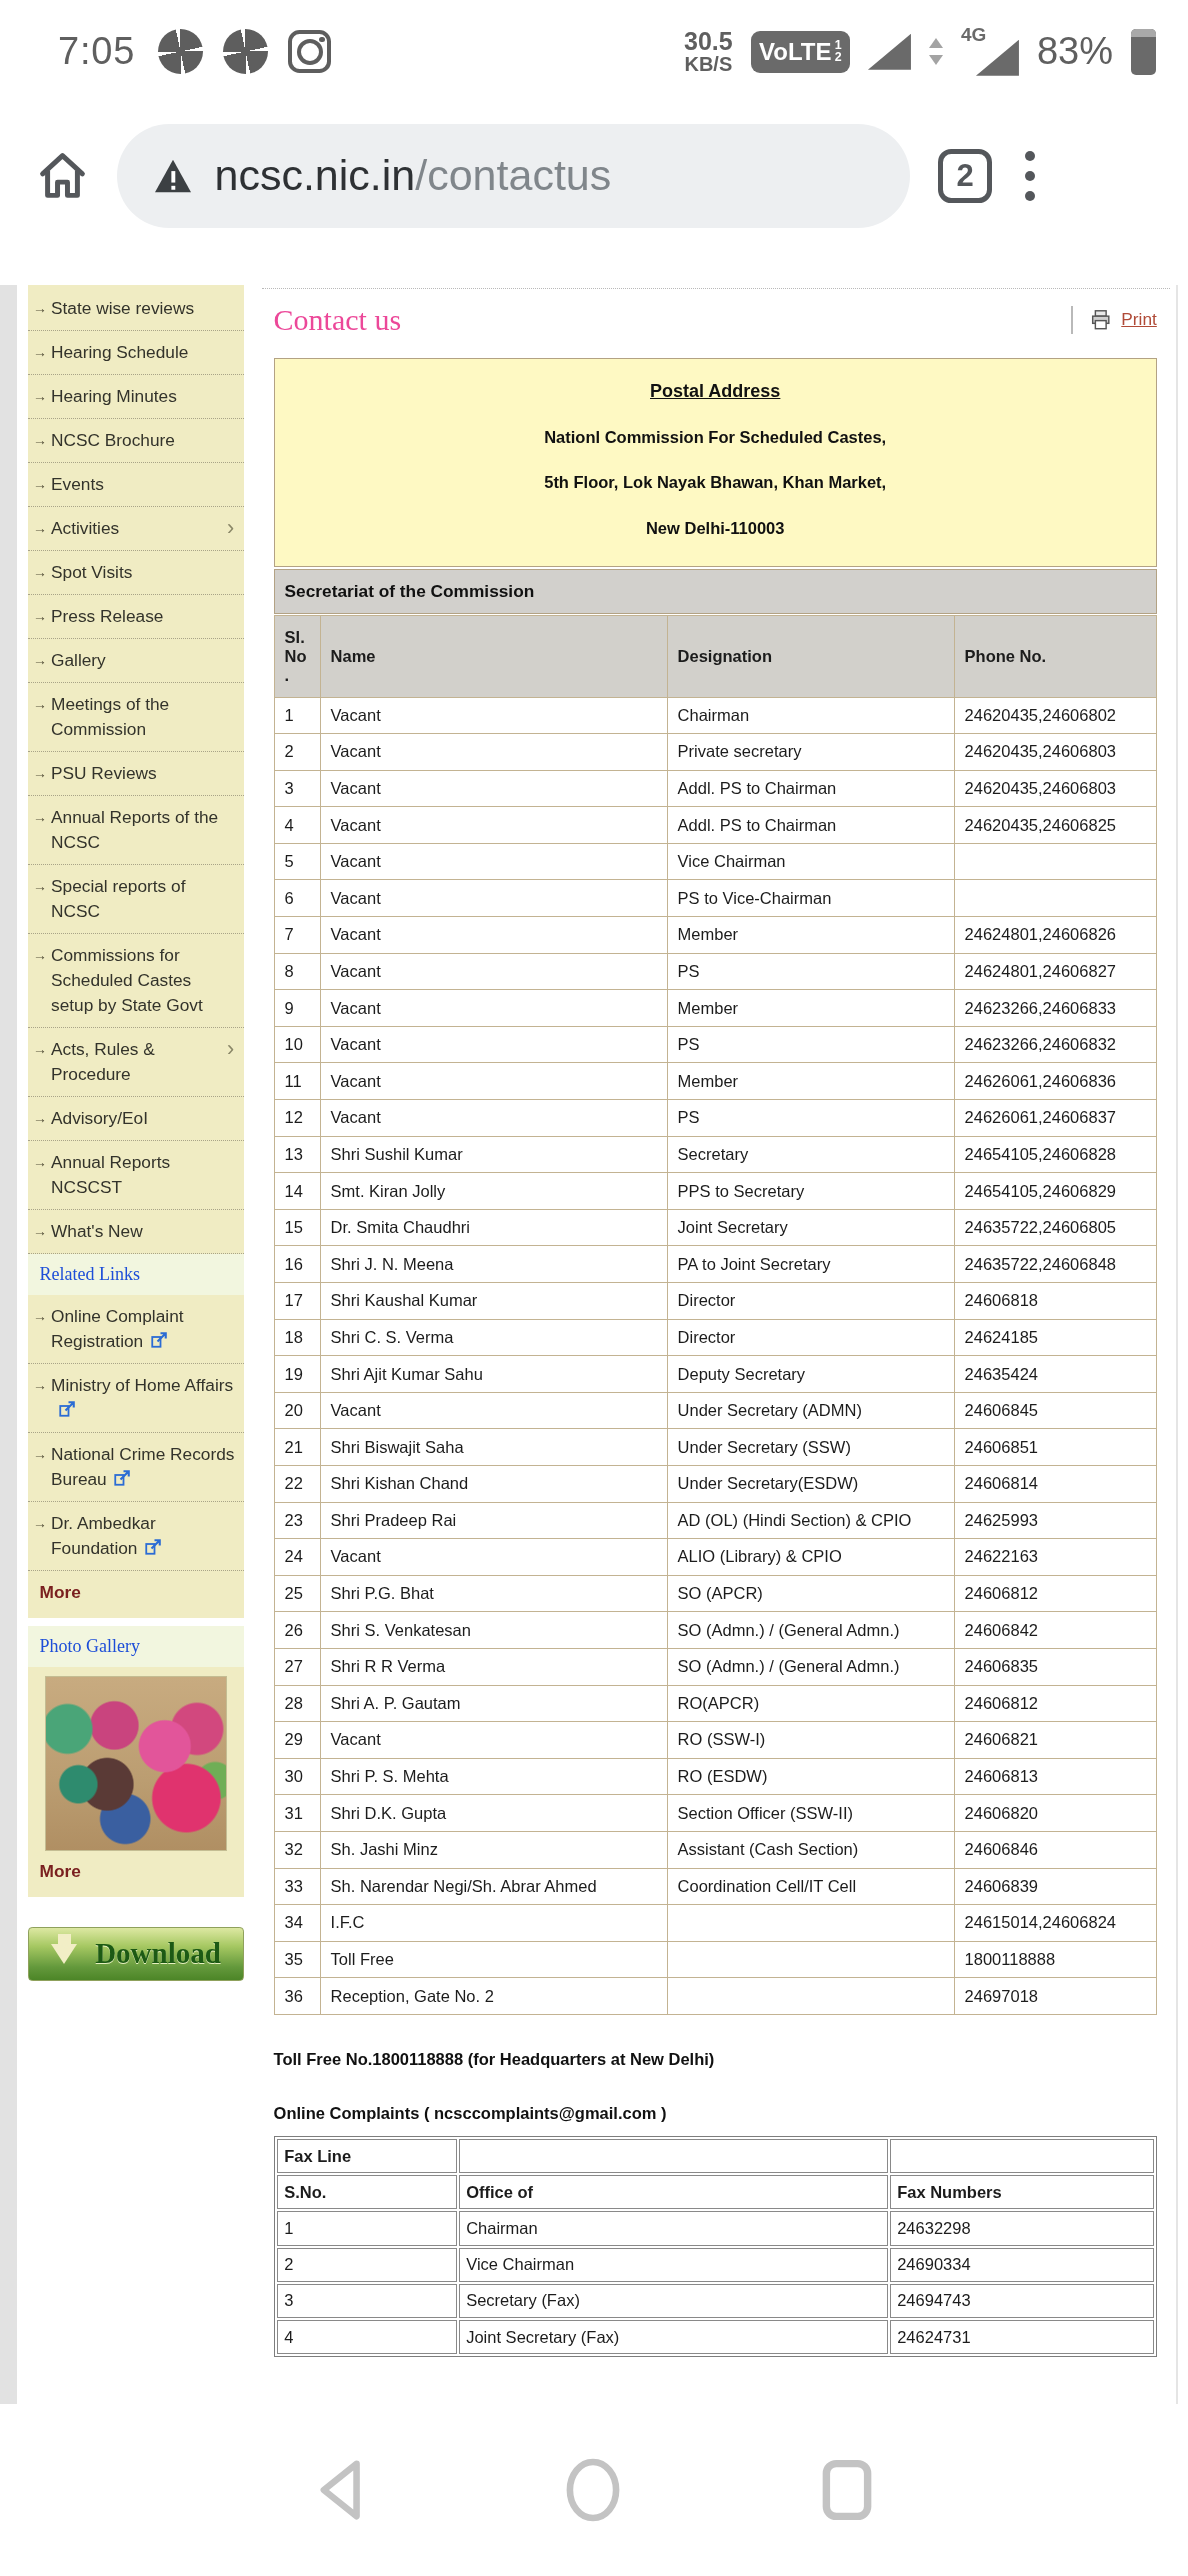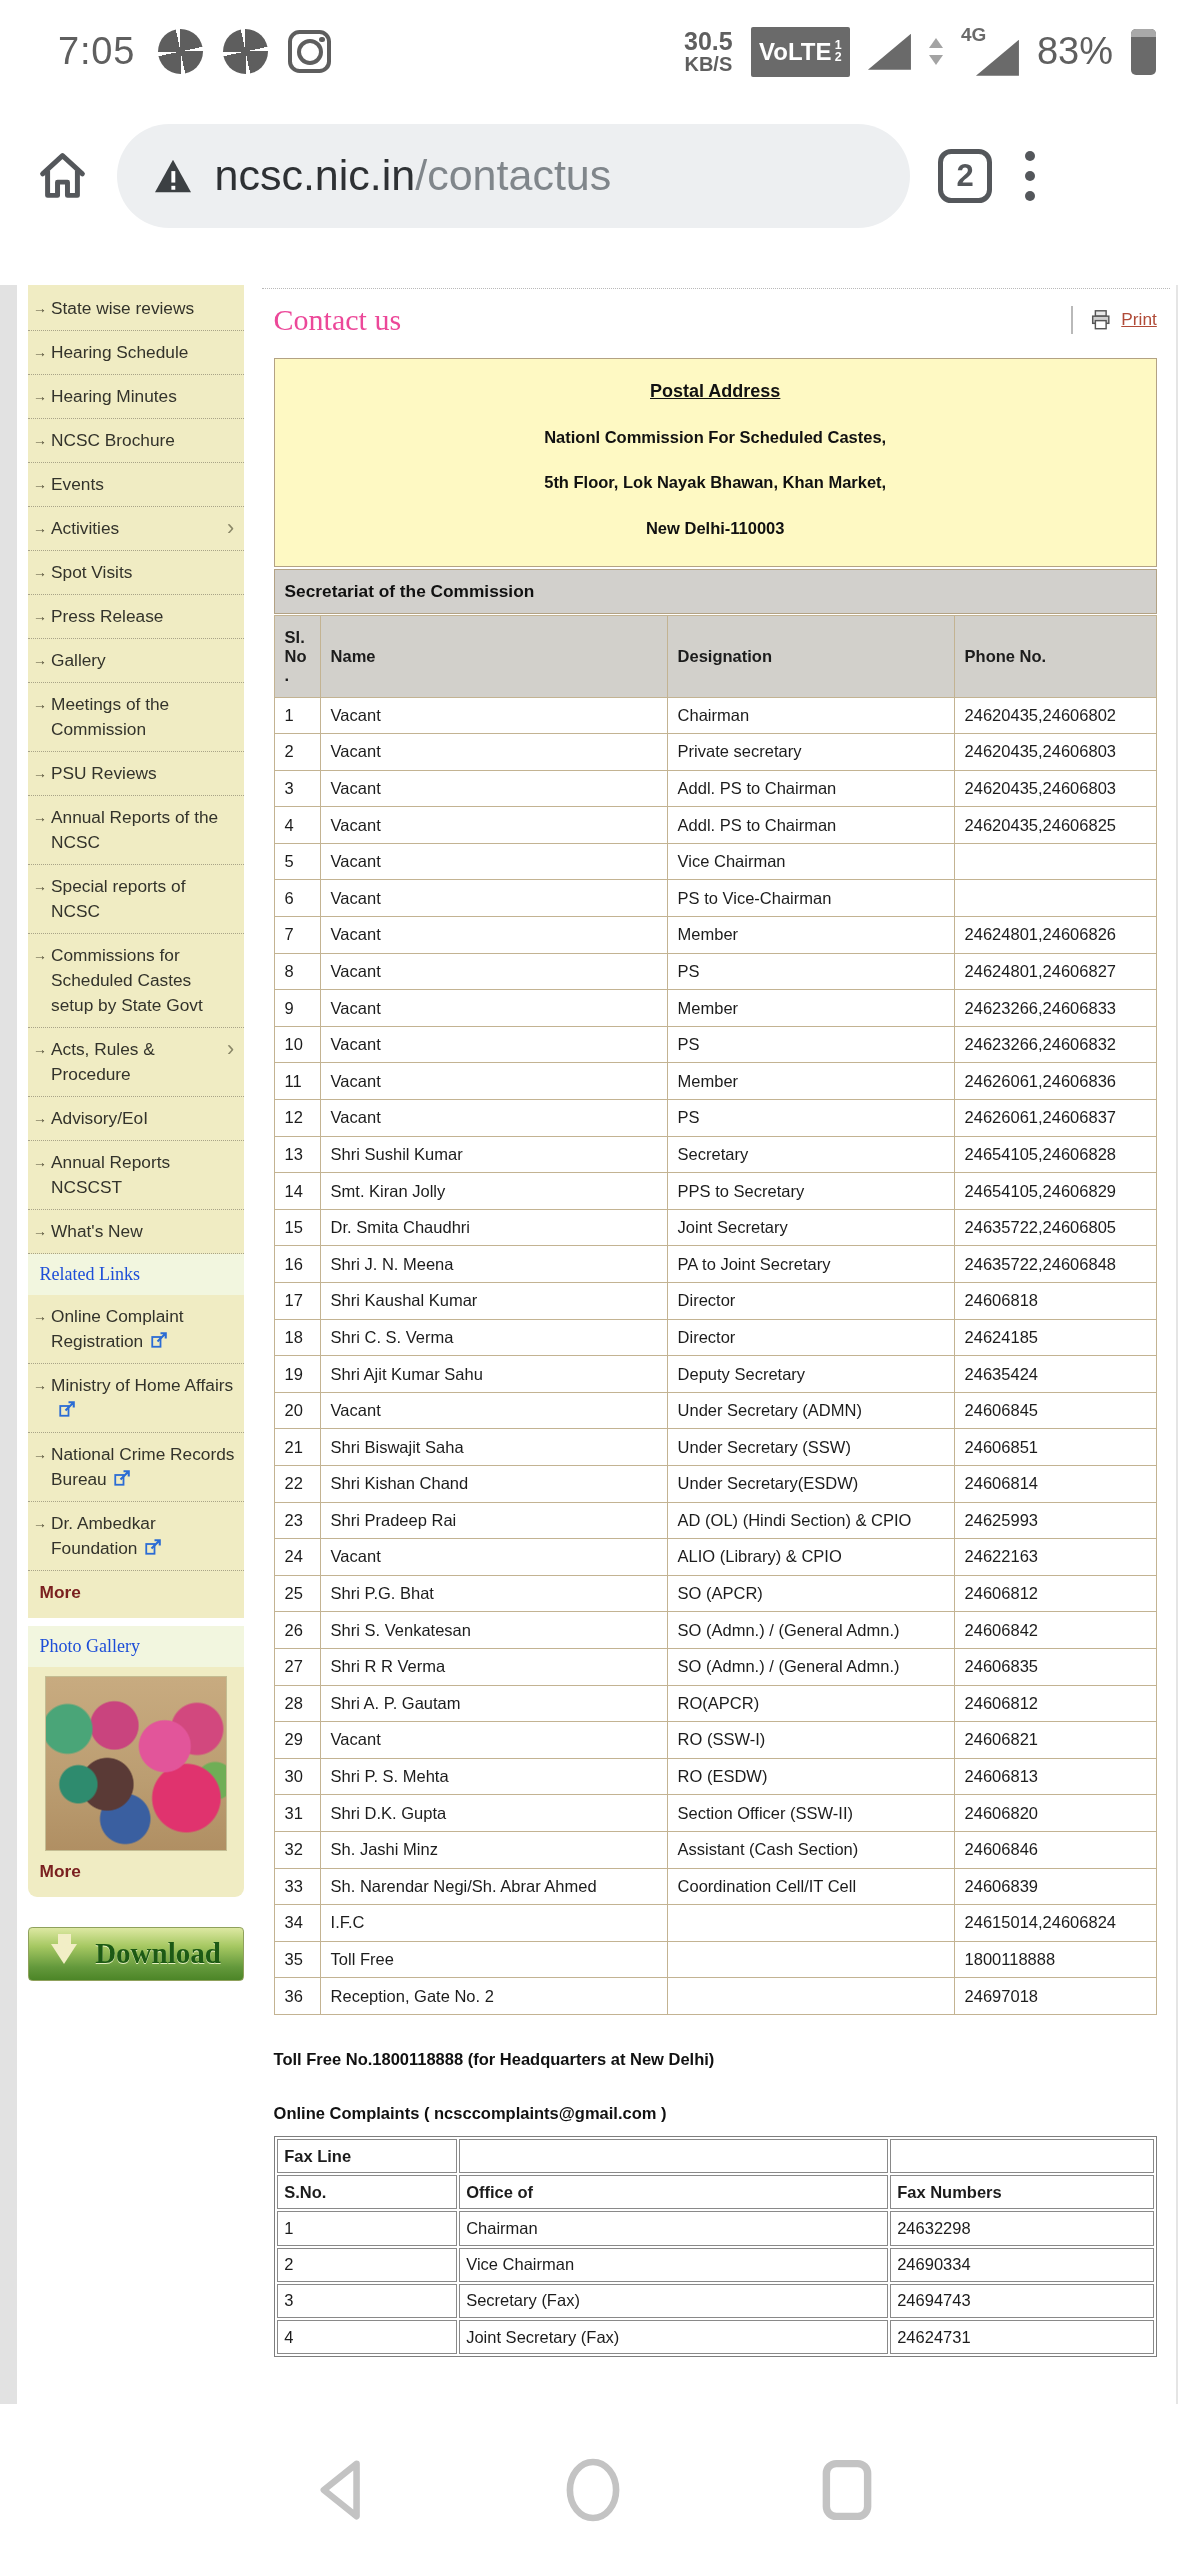--- a/index.html
+++ b/index.html
@@ -11,21 +11,21 @@
   .sb-appicons { display:flex; gap:20px; margin-left:23px; align-items:center; }
   .pinwheel { width:45px; height:45px; border-radius:50%;
     background:conic-gradient(#5e5e5e 0 78deg,#fff 78deg 90deg,#5e5e5e 90deg 168deg,#fff 168deg 180deg,#5e5e5e 180deg 258deg,#fff 258deg 270deg,#5e5e5e 270deg 348deg,#fff 348deg 360deg); }
   .insta { width:43px; height:43px; border:4.1px solid #5e5e5e; border-radius:11.6px; position:relative; }
   .insta::before { content:""; position:absolute; left:50%; top:50%; width:18px; height:18px; margin:-12.4px 0 0 -12.4px; border:4.1px solid #5e5e5e; border-radius:50%; }
   .insta::after { content:""; position:absolute; right:2.5px; top:2.5px; width:5.8px; height:5.8px; background:#5e5e5e; border-radius:50%; }
   .sb-right { margin-left:auto; display:flex; align-items:center; gap:18px; }
   .kbps { text-align:center; line-height:1.0; }
   .kbps .v { font-size:25px; font-weight:bold; }
   .kbps .u { font-size:20px; font-weight:bold; }
-  .volte { background:#6a6a6a; color:#fff; border-radius:2px; height:50px; padding:0 8.3px; display:flex; align-items:center; gap:3.3px; }
+  .volte { background:#6a6a6a; color:#fff; border-radius:9px; height:42px; padding:0 8.3px; display:flex; align-items:center; gap:3.3px; }
   .volte .t { font-size:24px; font-weight:bold; }
   .volte .half { display:flex; flex-direction:column; line-height:0.9; font-size:12.4px; font-weight:bold; }
   .tri { width:43px; height:36px; background:#6a6a6a; clip-path:polygon(100% 0,100% 100%,0 100%); position:relative; }
   .sim2bar { position:absolute; right:-6.6px; bottom:0; width:5px; height:25px; background:#b9b9b9; }
   .updown { display:flex; flex-direction:column; gap:6.6px; align-items:center; }
   .aru { width:0; height:0; border-left:7.4px solid transparent; border-right:7.4px solid transparent; border-bottom:10px solid #a3a3a3; }
   .ard { width:0; height:0; border-left:7.4px solid transparent; border-right:7.4px solid transparent; border-top:10px solid #a3a3a3; }
   .sig2 { position:relative; width:58px; height:48px; }
   .sig2 .g4 { position:absolute; left:0; top:-3.3px; font-size:19px; font-weight:bold; color:#6a6a6a; }
   .sig2 .tri { position:absolute; right:0; bottom:0; }
@@ -51,21 +51,21 @@
   
   .sidebar { position:absolute; left:28px; top:0; width:216px; }
   .side-block { background:#f0ecc3; padding:1.7px 0 8.3px 0; }
   .nav-item { display:flex; align-items:flex-start; padding:9px 6.6px 9px 5px; border-bottom:1.7px dotted #a9a488; font-size:17.3px; color:#33332b; line-height:25px; cursor:pointer; }
   .bullet { flex:0 0 18px; color:#55503a; font-size:14px; line-height:25px; }
   .nav-label { flex:1 1 auto; }
   .chev { color:#8a8768; font-size:21.5px; line-height:25px; padding-right:3.3px; }
   .ext-ic { display:inline-block; vertical-align:-2.5px; margin-left:6.6px; }
   .section-head { background:#f2f6df; font-family:"Liberation Serif", serif; font-size:18px; color:#1d4ed8; padding:10px 5px 10px 11.6px; }
   .rl-more { font-size:17.3px; font-weight:bold; color:#7a2020; padding:11.6px 0 6.6px 11.6px; cursor:pointer; }
-  .photo-block { background:#f0ecc3; margin-top:8.3px; padding-bottom:6.6px;border-radius:9px; }
+  .photo-block { background:#f0ecc3; margin-top:8.3px; padding-bottom:6.6px; }
   .photo { width:182px; height:175px; margin:8.3px auto 6.6px auto; border:0.8px solid #c4bd93;
     background:
       radial-gradient(circle at 18% 62%, #2e8b6e 0 10%, rgba(0,0,0,0) 11%),
       radial-gradient(circle at 12% 30%, #4aa578 0 12%, rgba(0,0,0,0) 13%),
       radial-gradient(circle at 38% 28%, #c9447e 0 14%, rgba(0,0,0,0) 15%),
       radial-gradient(circle at 34% 62%, #5a3a36 0 16%, rgba(0,0,0,0) 17%),
       radial-gradient(circle at 44% 82%, #3a5fa0 0 14%, rgba(0,0,0,0) 15%),
       radial-gradient(circle at 66% 40%, #e2559a 0 16%, rgba(0,0,0,0) 17%),
       radial-gradient(circle at 84% 30%, #d2487e 0 13%, rgba(0,0,0,0) 14%),
       radial-gradient(circle at 78% 70%, #e0336e 0 18%, rgba(0,0,0,0) 19%),

